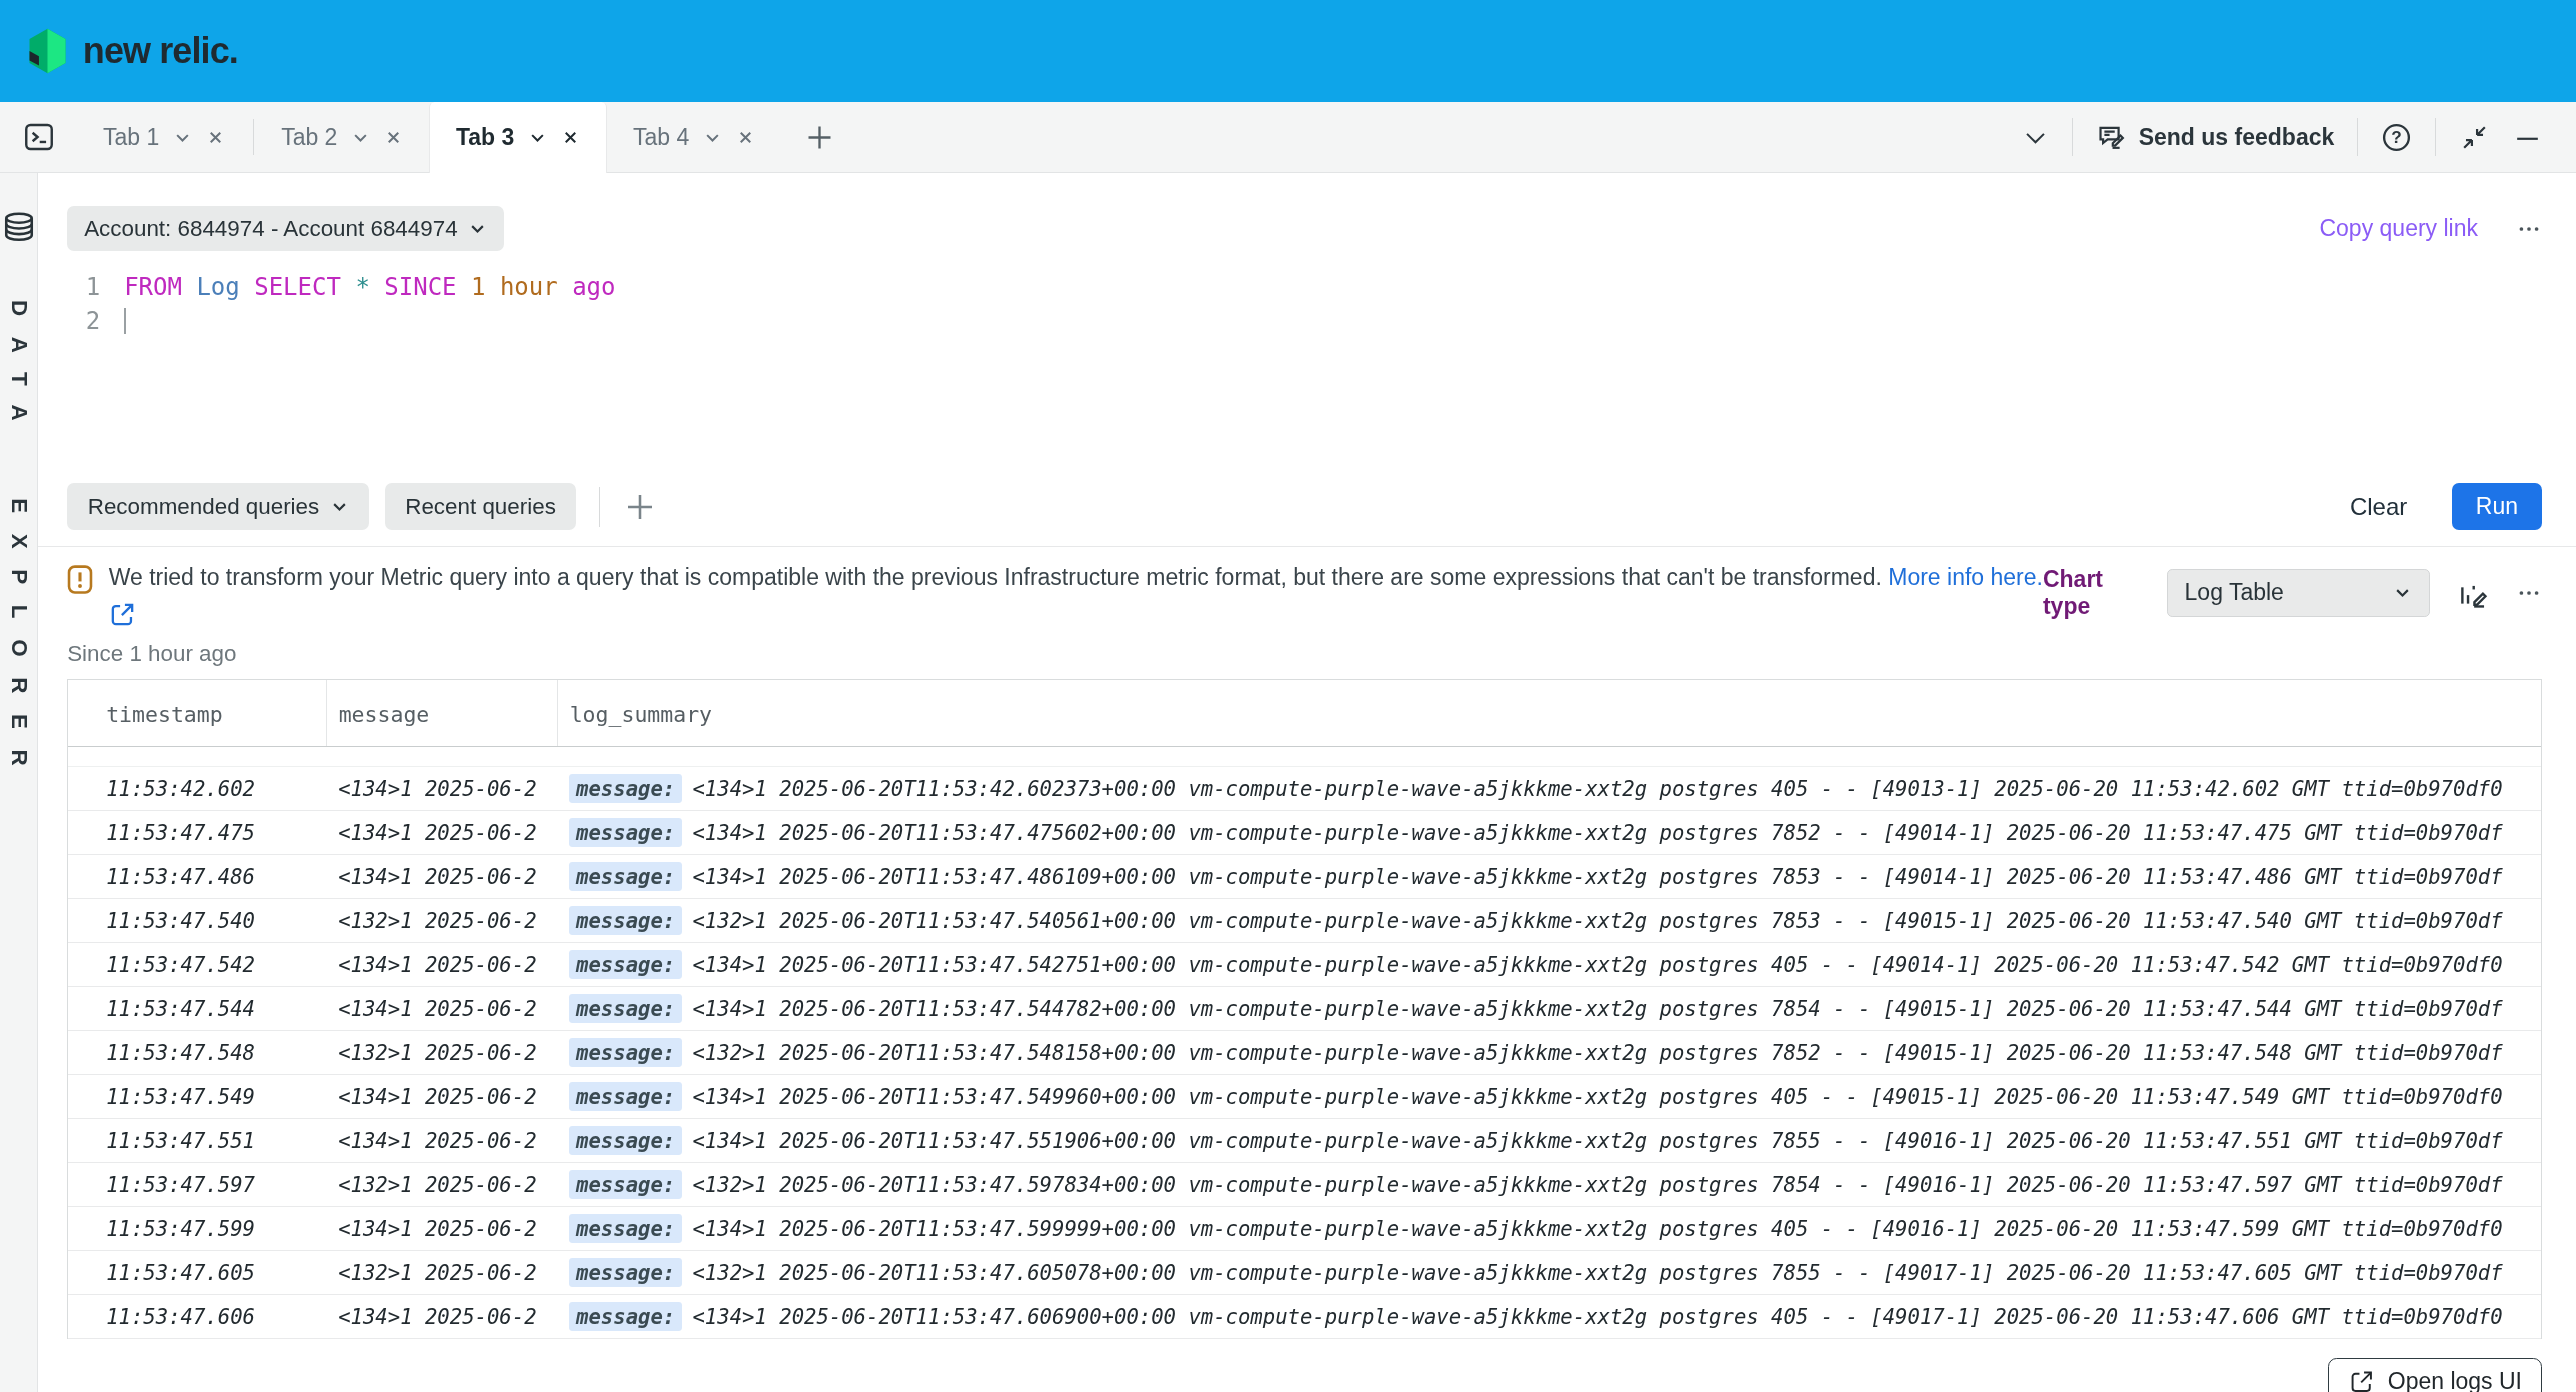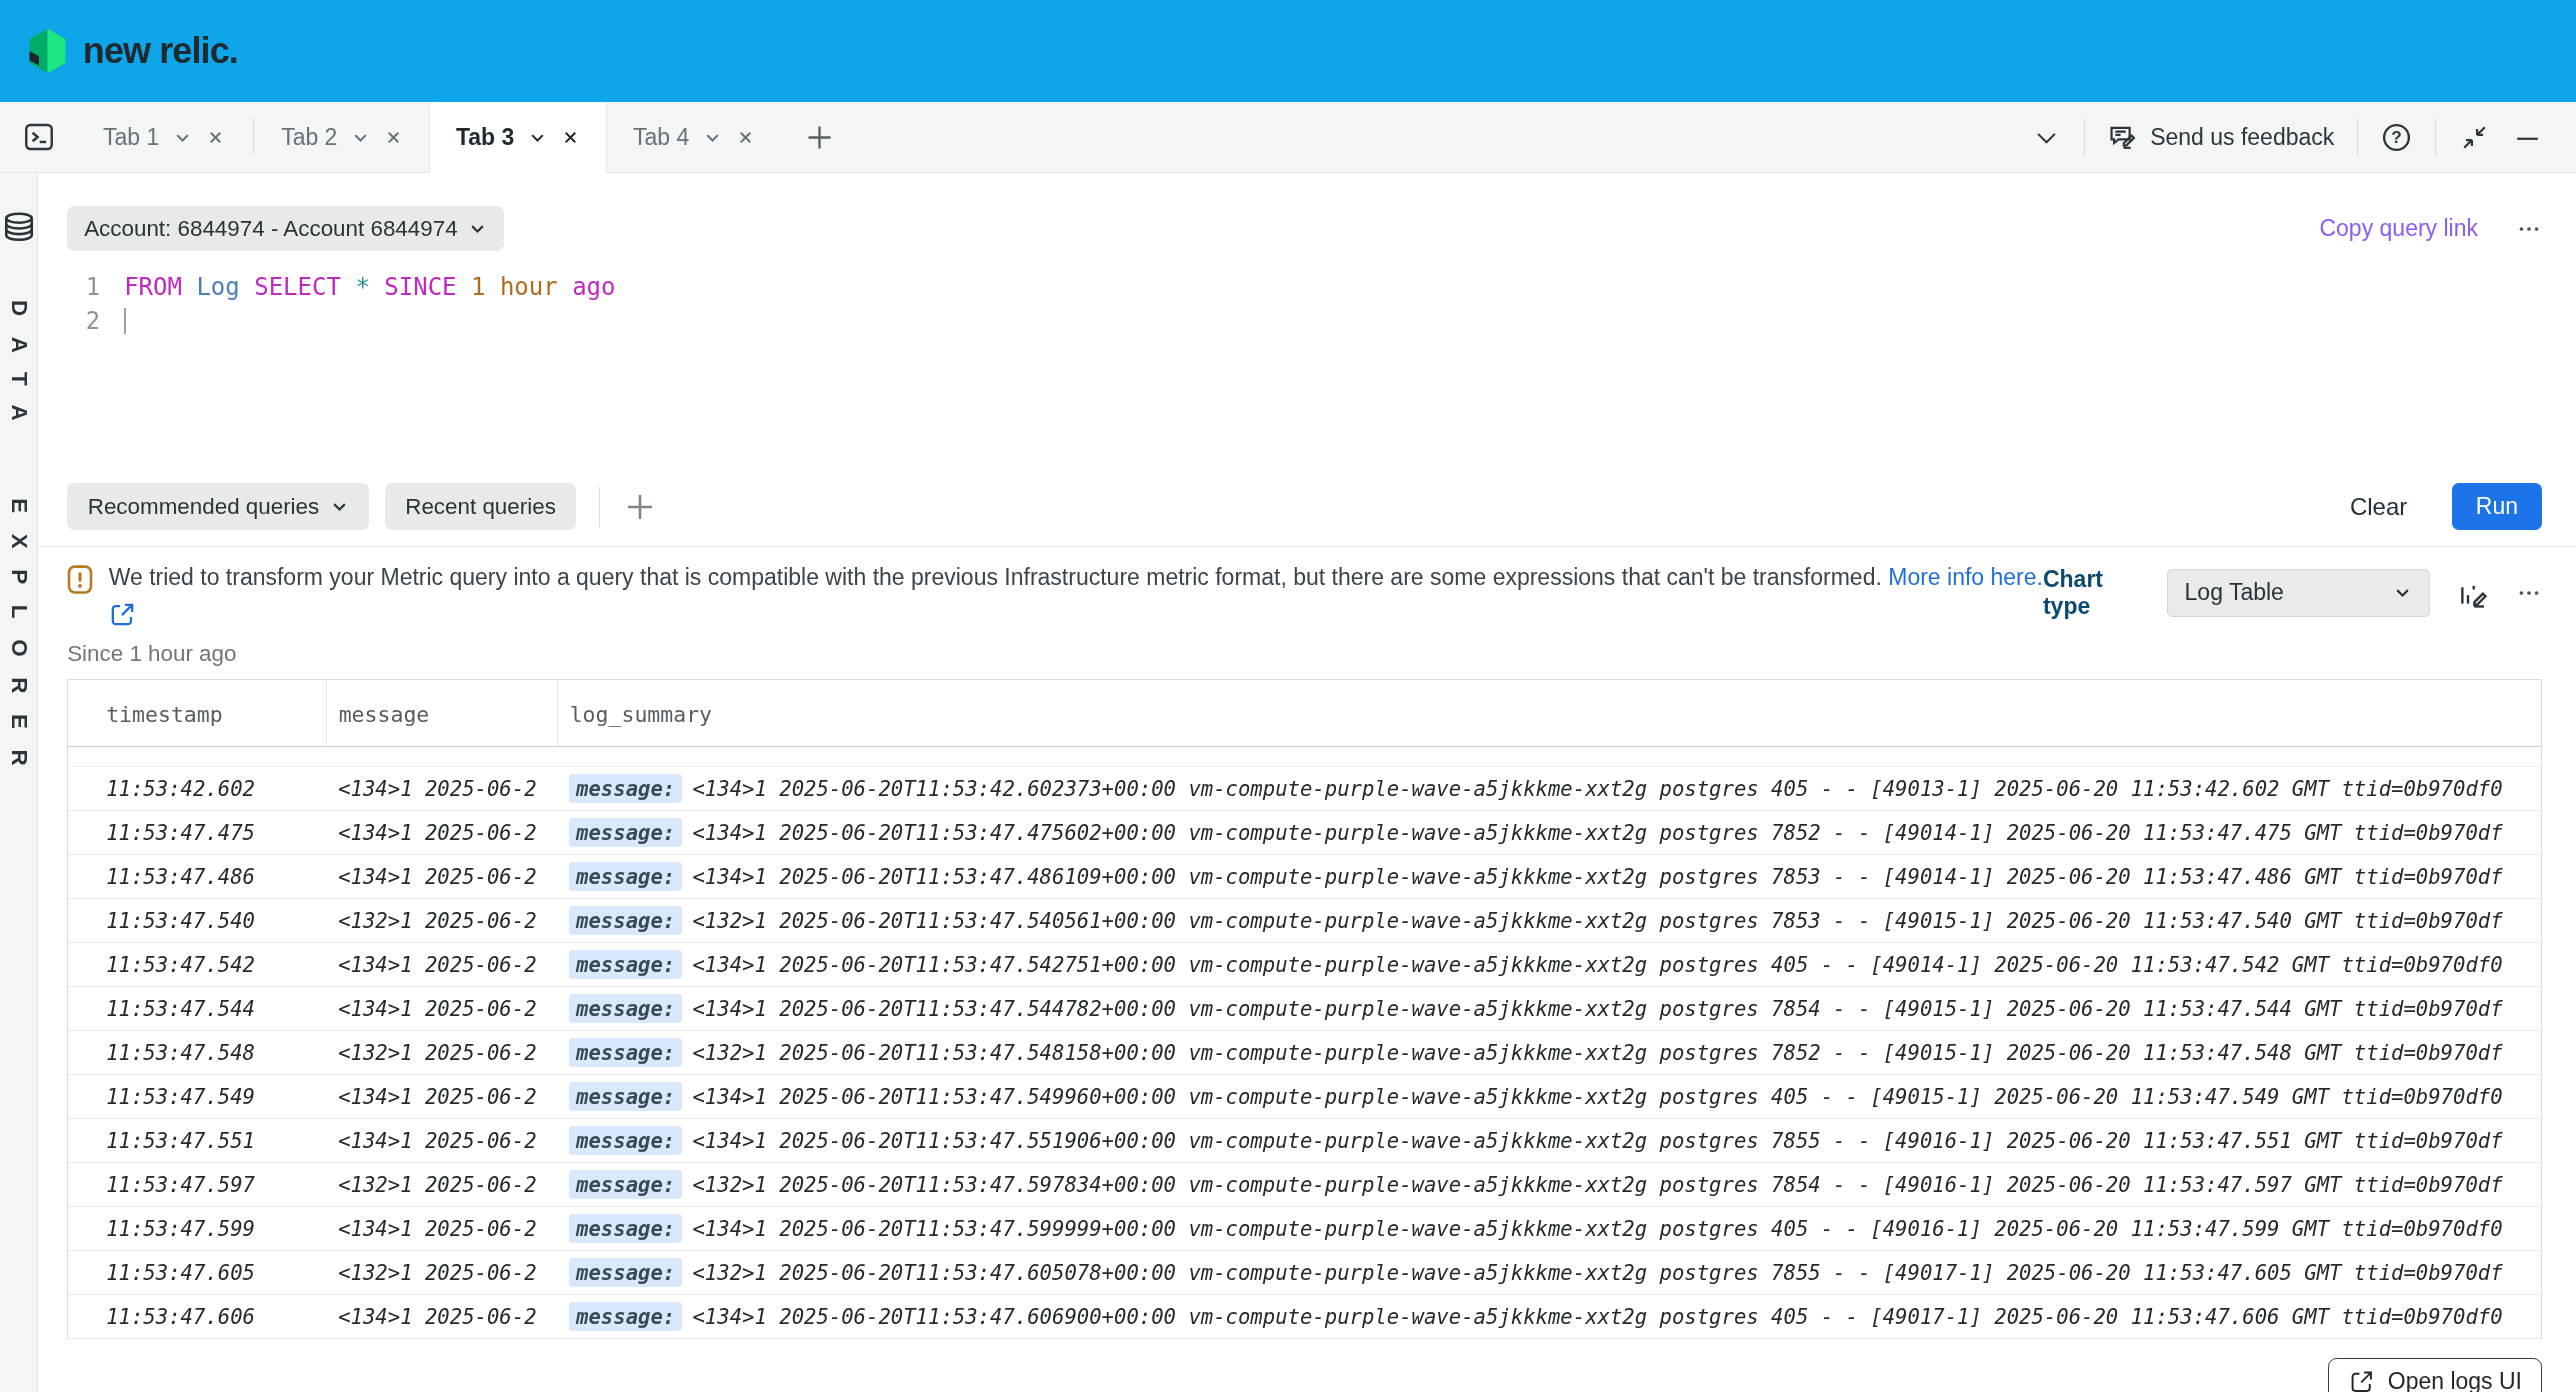--- a/index.html
+++ b/index.html
@@ -18,21 +18,21 @@
   .tab-list { display:flex; align-items:stretch; }
   .tab { display:flex; align-items:center; gap:13.8px; padding:0 26px; font-size:23px;
     color:#67727b; cursor:pointer; }
   .tab .ic { width:19px; height:19px; fill:none; stroke:currentColor; stroke-width:1.7; }
   .tab.active { background:#fff; color:#1f2a30; font-weight:700; margin-bottom:-0.9px;
     border-left:0.9px solid #e8e9ea; border-right:0.9px solid #e8e9ea; border-radius:5.2px 5.2px 0 0; z-index:2; }
   .tab-sep { width:0.9px; background:#d8dadb; margin:17px 1.7px; }
   .tab-add { display:flex; align-items:center; padding:0 22.4px; color:#556066; }
   .strip-right { margin-left:auto; display:flex; align-items:center; gap:22.4px; padding-right:33px; color:#2b353b; }
   .strip-right .vsep { width:0.9px; height:38px; background:#d8dadb; }
-  .feedback { display:flex; align-items:center; gap:12px; font-size:23px; color:#2b353b; cursor:pointer; }
+  .feedback { display:flex; align-items:center; gap:12px; font-size:23px; color:#2b353b; cursor:pointer;font-weight:bold; }
   .icon-btn { display:flex; align-items:center; color:#2b353b; cursor:pointer; }
 
   
   .main { display:flex; height:1220px; }
   .sidebar { width:77px; background:#f4f5f5; border-right:0.9px solid #e2e4e5;
     display:flex; flex-direction:column; align-items:center; padding-top:38px; }
   .sidebar-label { margin-top:53px; writing-mode:vertical-rl; text-orientation:mixed;
     font-size:22.4px; font-weight:600; letter-spacing:20.6px; word-spacing:31px; color:#2b353b; }
   .content { flex:1; display:flex; flex-direction:column; background:#fff; }
 
@@ -73,21 +73,21 @@
 
   
   .result-head { margin:17px 34px 0 29px; display:flex; justify-content:space-between; align-items:flex-start; }
   .warn-block { }
   .warn-line { display:flex; align-items:flex-start; gap:15.5px; white-space:nowrap;
     font-size:23px; color:#3a444a; }
   .warn-link { color:var(--link-blue); cursor:pointer; }
   .warn-ext { margin:5.2px 0 0 41px; }
   .since { margin:8.6px 0 0 0; font-size:22.4px; color:#6e777c; }
   .chart-controls { display:flex; align-items:center; gap:26px; padding-top:1.7px; }
-  .chart-type-label { font-size:23px; font-weight:700; color:#0c4a6e; }
+  .chart-type-label { font-size:23px; font-weight:700; color:#701a75; }
   .chart-select { width:301px; height:48px; background:#e9eaea; border:0.9px solid #d4d6d7; border-radius:5.2px;
     display:flex; align-items:center; justify-content:space-between; padding:0 17px;
     font-size:23px; color:#293338; cursor:pointer; }
 
   
   .table-wrap { margin:12px 34px 0 29px; border:0.9px solid #d9dcdd; border-bottom:none; }
   table { width:100%; border-collapse:collapse; table-layout:fixed;
     font-family:"DejaVu Sans Mono", monospace; font-size:20.6px; color:#222a2f; }
   thead th { text-align:left; font-weight:500; font-size:21.5px; color:#565e63;
     padding:22.4px 6.9px 19px 12px; border-right:0.9px solid #e4e6e7; border-bottom:0.9px solid #c9cdce;

